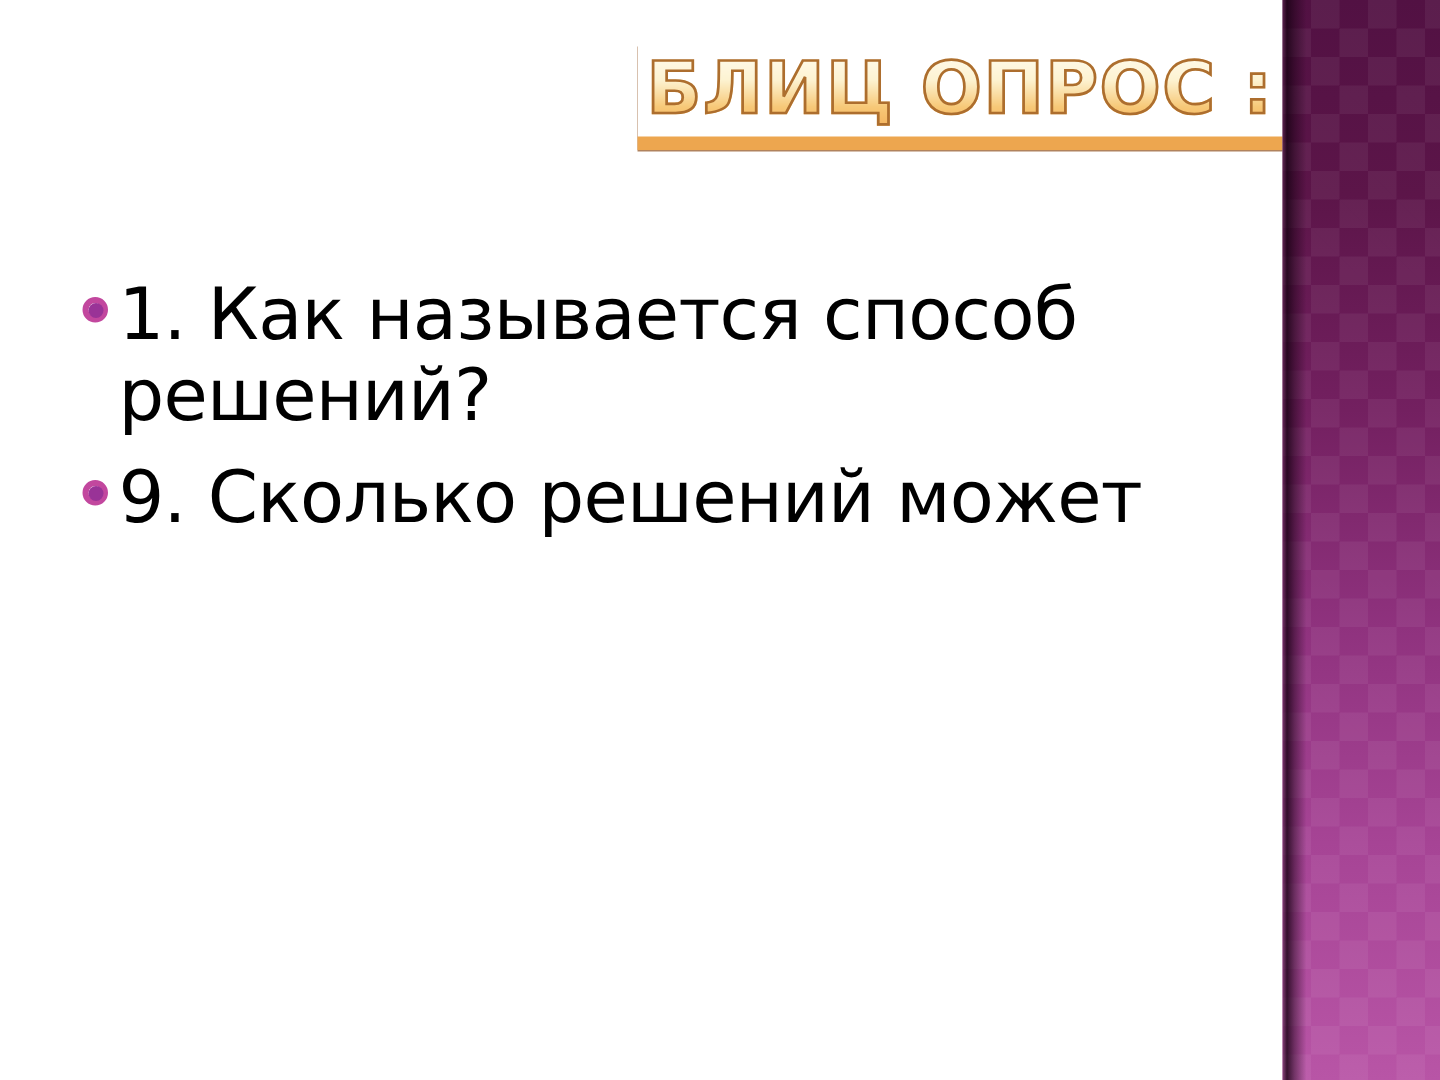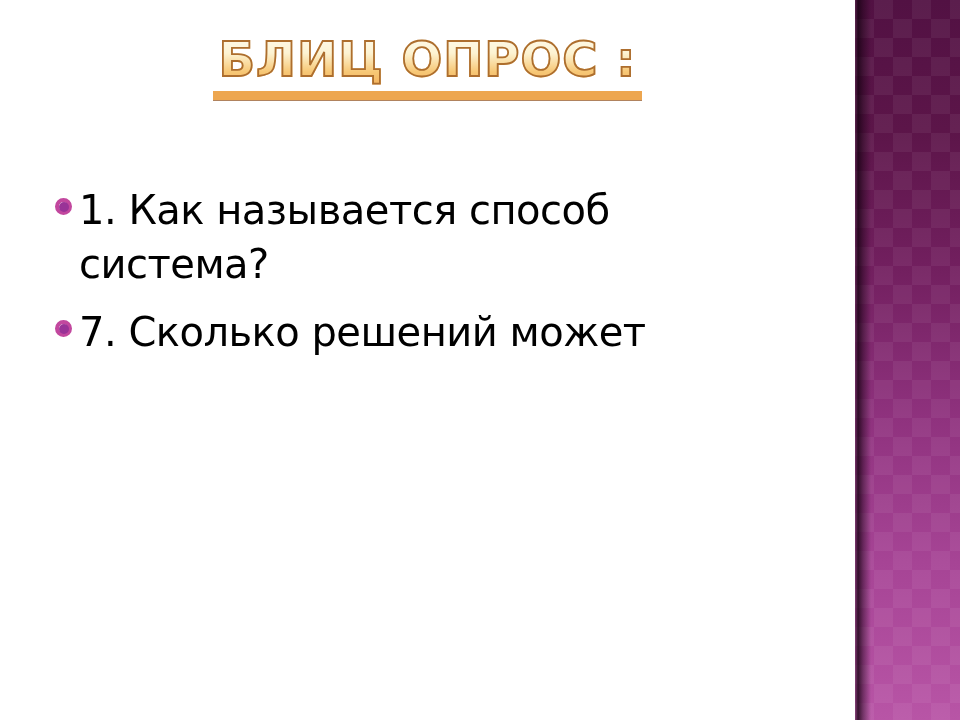--- a/index.html
+++ b/index.html
@@ -38,21 +38,21 @@
       rgba(25,2,20,0.82) 3px,
       rgba(25,2,20,0.45) 8px,
       rgba(25,2,20,0.0) 16px);
   }
 
   
   .title-wrap {
     position: absolute;
     top: 30px; left: 0;
     width: 855px;
-    text-align: center;
+    text-align: right;
   }
   .slide-title {
     display: inline-block;
     font-size: 48px;
     line-height: 58px;
     font-weight: bold;
     letter-spacing: 1px;
     padding: 0 6px 3px 6px;
     color: var(--title-fill-bottom, #f2a952);
     border-bottom: 9px solid var(--underline, #eda64f);
@@ -97,50 +97,50 @@
   .bullet-marker::after {
     content: "";
     position: absolute;
     left: 50%; top: 50%;
     width: 10px; height: 10px;
     transform: translate(-50%, -50%);
     border-radius: 50%;
     background: var(--bullet-dot, #993397);
   }
   .bullet-text {
-    font-size: 40px;
+    font-size: 48px;
     line-height: 54px;
     color: var(--text, #000000);
     letter-spacing: -0.5px;
   }
 </style>
 </head>
 <body>
 
 <div class="slide">
 
   <div class="title-wrap">
     <h1 class="slide-title">БЛИЦ ОПРОС :</h1>
   </div>
 
   <ul class="bullet-list">
 
     <li class="bullet-item">
       <span class="bullet-marker"></span>
       <div class="bullet-text">
         <div>1. Как называется способ</div>
-        <div>система?</div>
+        <div>решений?</div>
       </div>
     </li>
 
 
     <li class="bullet-item">
       <span class="bullet-marker"></span>
       <div class="bullet-text">
-        <div>7. Сколько решений может</div>
+        <div>9. Сколько решений может</div>
       </div>
     </li>
 
   </ul>
 
   <div class="sidebar"></div>
 
 </div>
 
 </body></html>

